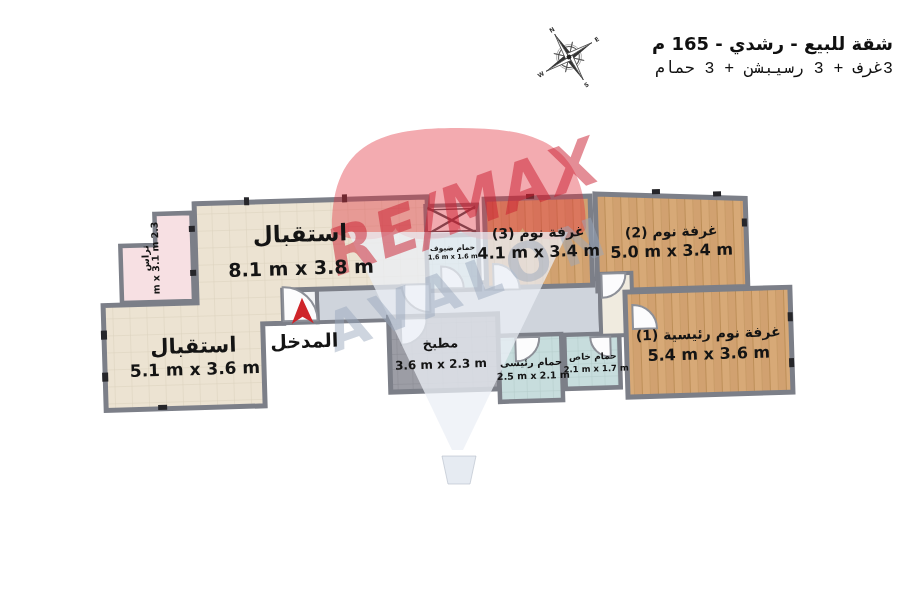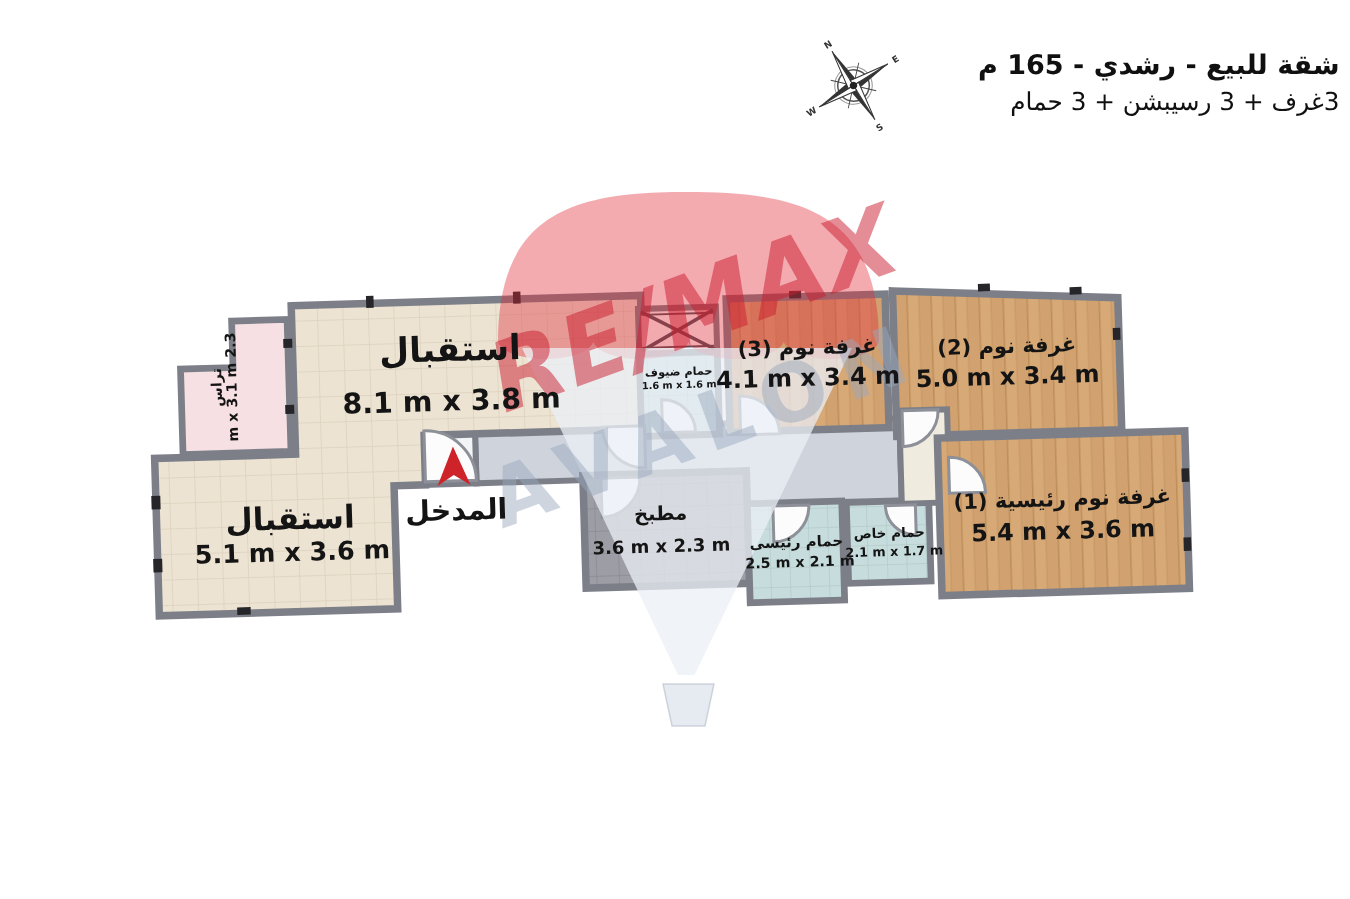--- a/index.html
+++ b/index.html
@@ -2,21 +2,21 @@
 <html><head>
 <meta charset="utf-8">
 <style>
   html,body{margin:0;padding:0;background:#ffffff;}
   .stage{position:relative;width:900px;height:599px;background:#fff;overflow:hidden;
          font-family:"DejaVu Sans",sans-serif;}
 
   
   .header{position:absolute;top:22px;right:7px;text-align:right;direction:rtl;color:#101010;}
   .title{font-size:18px;font-weight:bold;line-height:1.15;margin-top:12px;}
-  .subtitle{font-size:16.5px;margin-top:3px;}
+  .subtitle{font-size:16.5px;margin-top:3px;font-family:Liberation Mono, monospace;}
   .code{font-size:15px;margin-top:8px;}
 
   .compass{position:absolute;left:532px;top:20px;width:74px;height:74px;}
 
   
   .plan,.labels{position:absolute;left:95px;top:172px;width:730px;height:250px;
     transform:rotate(-1.7deg);transform-origin:50% 50%;}
   .plan{z-index:1;}
   .labels{z-index:3;pointer-events:none;}
   .plan svg{display:block;width:730px;height:250px;overflow:visible;}

